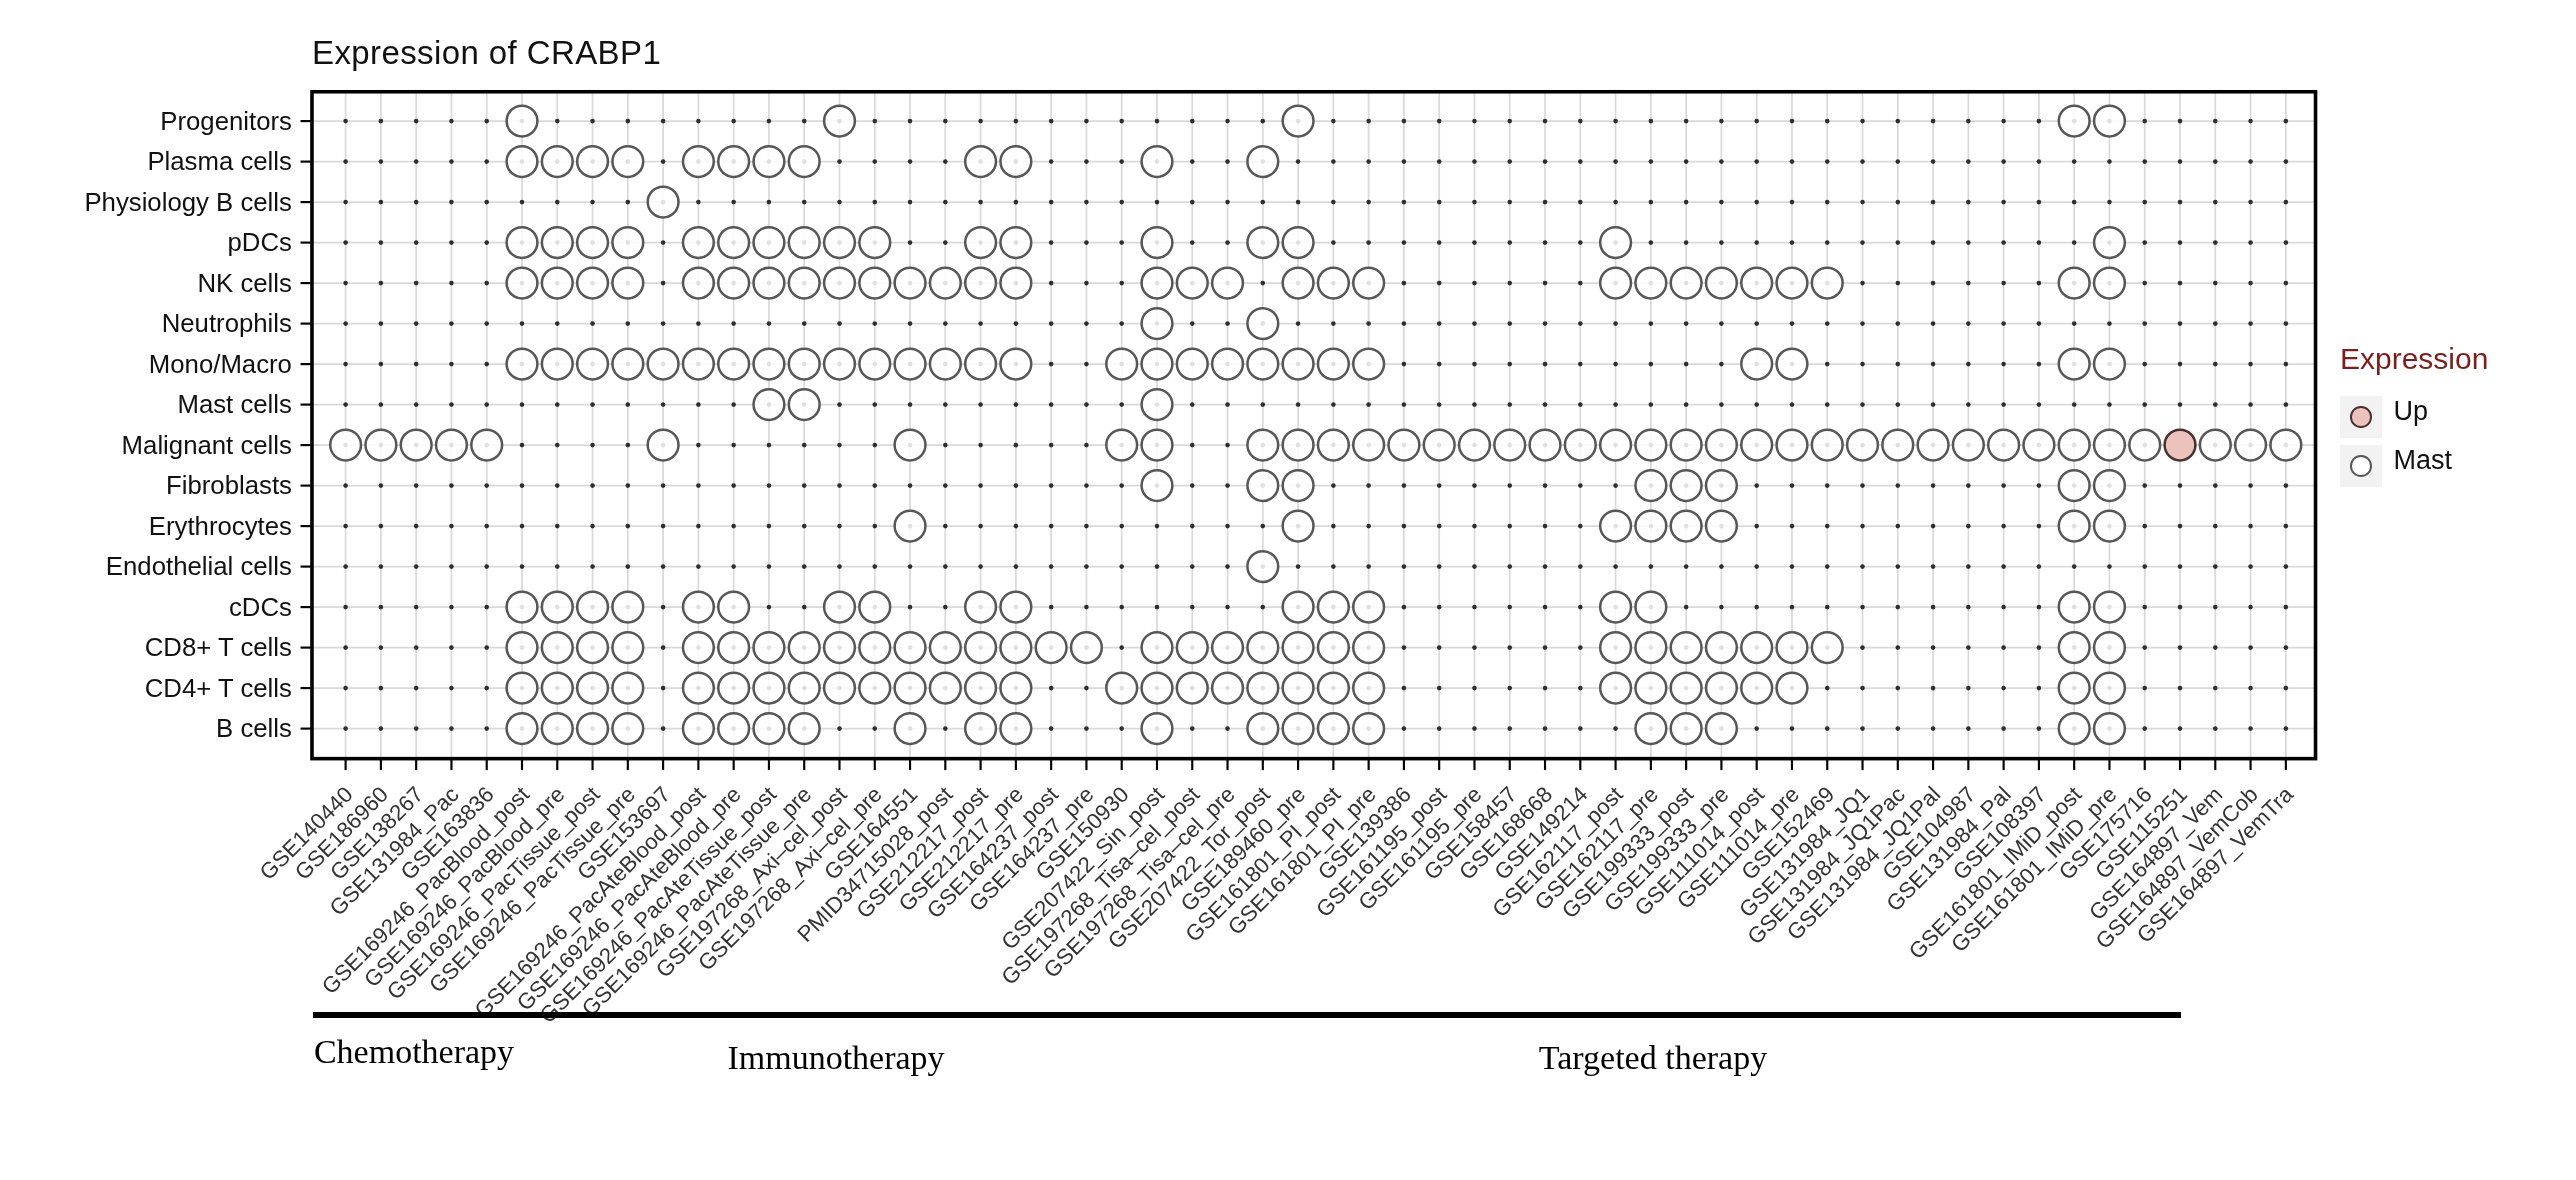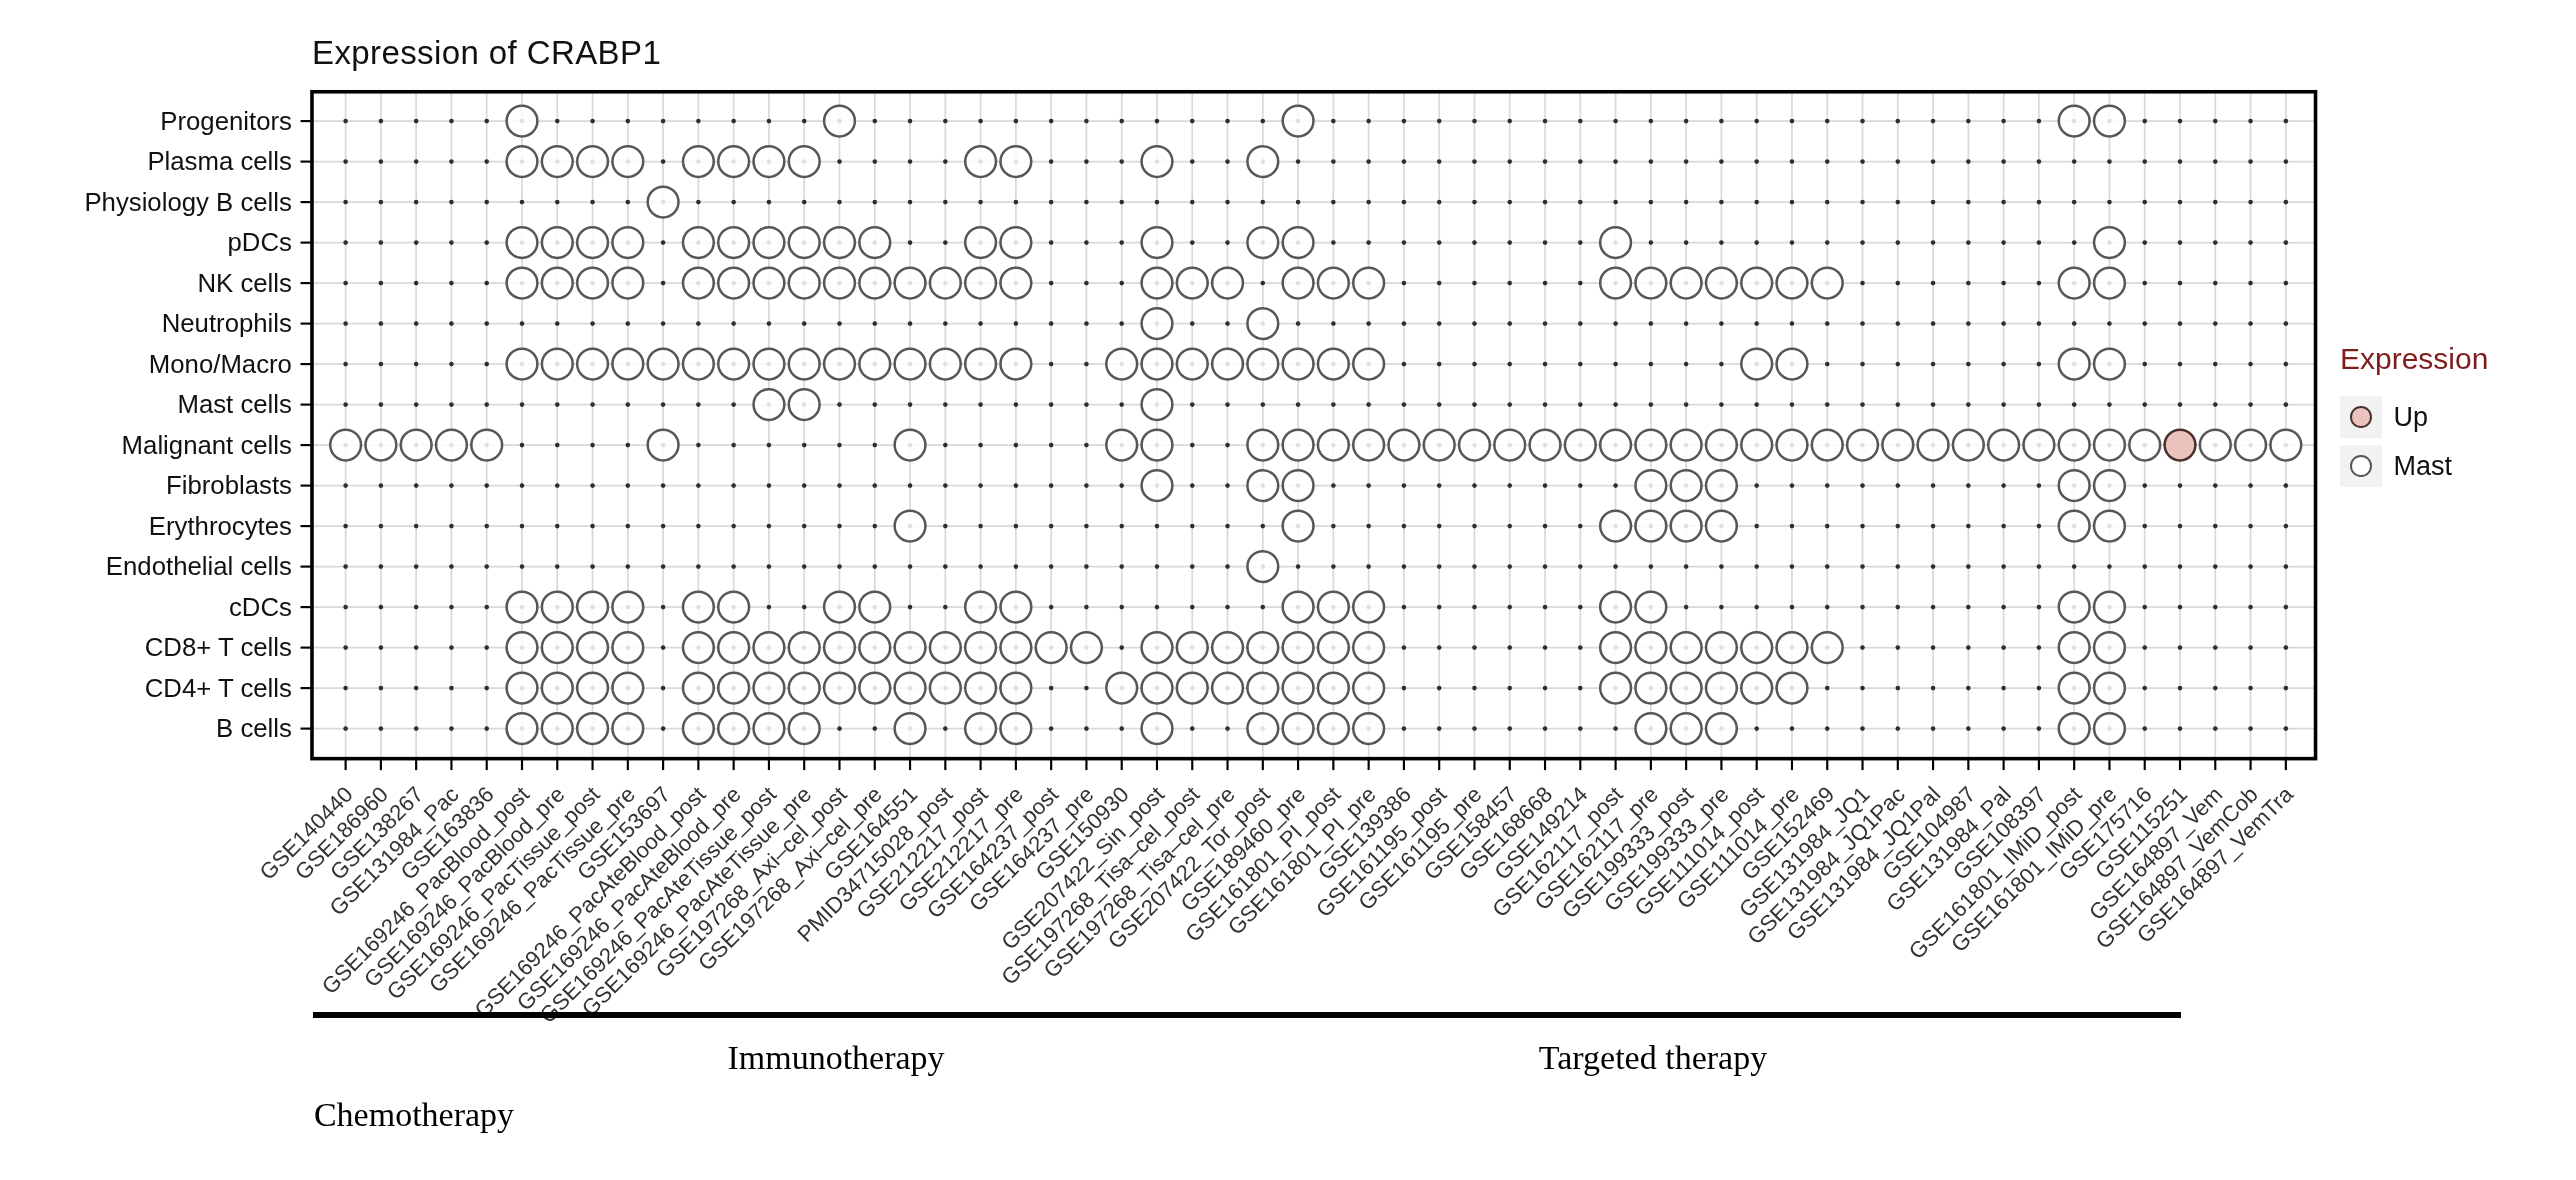--- a/index.html
+++ b/index.html
@@ -4,21 +4,21 @@
 <style>
   html,body{margin:0;padding:0;background:#ffffff;}
   body{width:2576px;height:1181px;position:relative;font-family:"Liberation Sans",sans-serif;}
   #chart{position:absolute;left:0;top:0;width:2576px;height:1181px;}
   #plot-svg{position:absolute;left:0;top:0;}
   .title{position:absolute;left:312px;top:34px;font-size:33px;font-weight:500;color:#111;letter-spacing:0.4px;}
   .group-label{position:absolute;transform:translateX(-50%);font-family:"Liberation Serif",serif;font-size:34px;color:#000;white-space:nowrap;}
   .group-line{position:absolute;height:5.7px;background:#000;}
   .legend{position:absolute;left:2340px;top:342px;}
   .legend-title{font-size:30px;color:#7f1d1d;margin-bottom:20px;}
-  .legend-item{display:flex;align-items:center;margin-bottom:7.2px;}
+  .legend-item{display:flex;align-items:flex-start;margin-bottom:7.2px;}
   .legend-key{width:42px;height:42px;background:#f2f2f2;display:flex;align-items:center;justify-content:center;margin-right:11.4px;}
   .legend-dot{width:21.5px;height:21.5px;border-radius:50%;box-sizing:border-box;}
   .legend-label{font-size:27px;color:#111;}
 </style>
 </head>
 <body>
 
 <div id="chart">
   <svg id="plot-svg" width="2576" height="1181" viewBox="0 0 3600 1650">
       <line x1="483" y1="128" x2="483" y2="1060" stroke="#d9d9d9" stroke-width="2.4"></line>
@@ -1403,17 +1403,17 @@
         <span class="legend-dot" id="legend-dot-none" style="background: rgb(255, 255, 255); border: 2.1px solid rgb(87, 87, 87);"></span>
       </span>
       <span class="legend-label">Mast</span>
     </div>
   </div>
 
   <div class="group-line" id="gline-0" style="left: 313px; top: 1012px; width: 203px;"></div>
   <div class="group-line" id="gline-1" style="left: 489px; top: 1012px; width: 661px;"></div>
   <div class="group-line" id="gline-2" style="left: 1124px; top: 1012px; width: 1057px;"></div>
 
-  <div class="group-label" id="glabel-0" style="left: 414px; top: 1096px;">Chemotherapy</div>
+  <div class="group-label" id="glabel-0" style="left: 414px; top: 1033px;">Chemotherapy</div>
   <div class="group-label" id="glabel-1" style="left: 820px; top: 1039px; margin-left: 16px;">Immunotherapy</div>
   <div class="group-label" id="glabel-2" style="left: 1653px; top: 1039px;">Targeted therapy</div>
 </div>
 
 
 </body></html>

